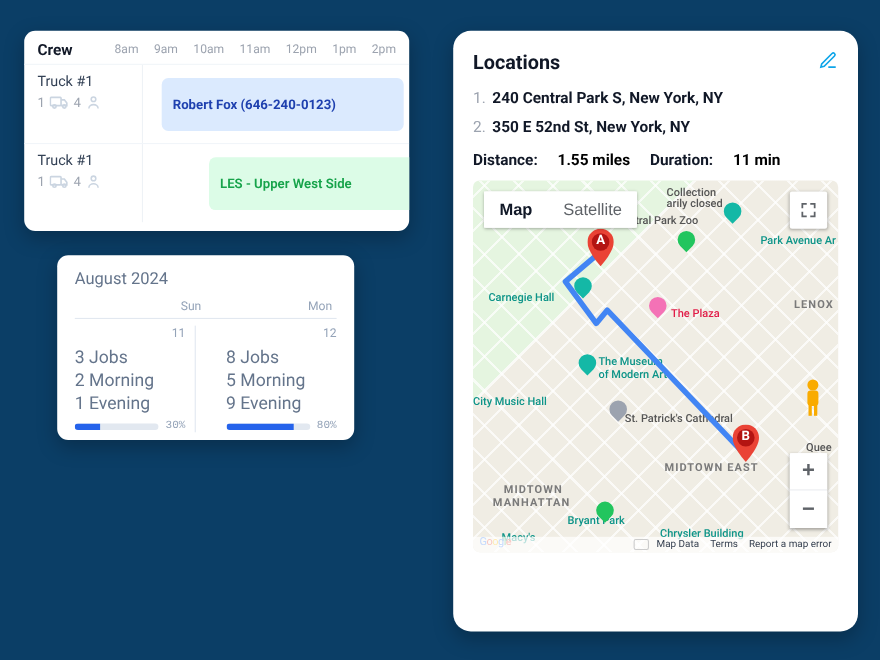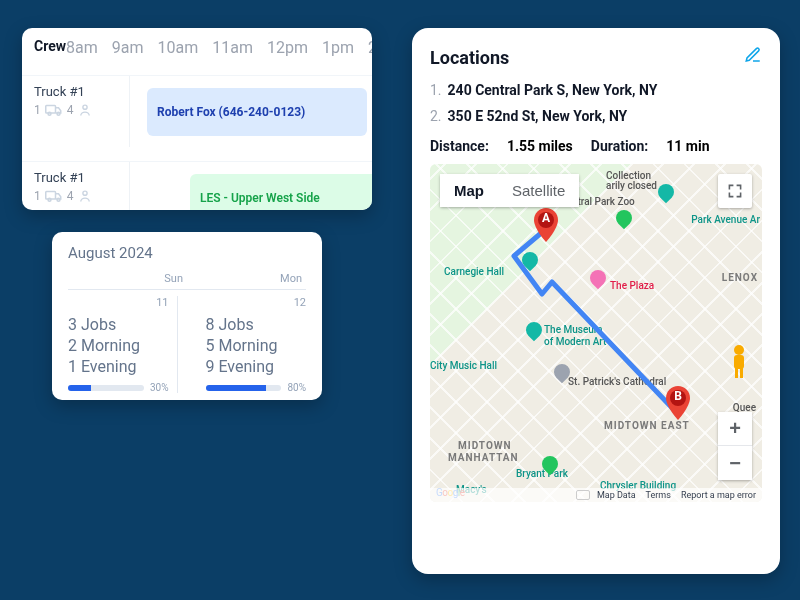--- a/index.html
+++ b/index.html
@@ -31,29 +31,28 @@
   .crew-title {
     font-weight: 700;
     color: #111827;
     font-size: 14px;
     width: 100px;
   }
   .crew-times {
     flex: 1;
     display: flex;
     gap: 14px;
-    font-size: 16px;
+    font-size: 11px;
   }
   .crew-row {
     display: flex;
     align-items: flex-end;
     border-top: 1px solid #f1f5f9;
     height: 72px;
     position: relative;
-    margin-top: 14px;
   }
   .crew-left {
     width: 108px;
     padding: 8px 0 8px 12px;
     border-right: 1px solid #eef2f6;
     height: 100%;
   }
   .truck-name {
     font-size: 13px;
     color: #334155;
@@ -148,21 +147,21 @@
     flex: 1;
     height: 6px;
     background: #e2e8f0;
     border-radius: 3px;
     overflow: hidden;
   }
   .cal-bar-fill {
     height: 100%;
     background: #2563eb;
   }
-  .cal-pct { font-size: 10px; color: #94a3b8; }
+  .cal-pct { font-size: 10px; color: #94a3b8; font-family: Liberation Mono, monospace; }
 
   .loc-card {
     position: absolute;
     right: 20px;
     top: 28px;
     width: 368px;
     height: 546px;
     background: #ffffff;
     border-radius: 16px;
     box-shadow: 0 6px 18px rgba(0,0,0,0.25);

